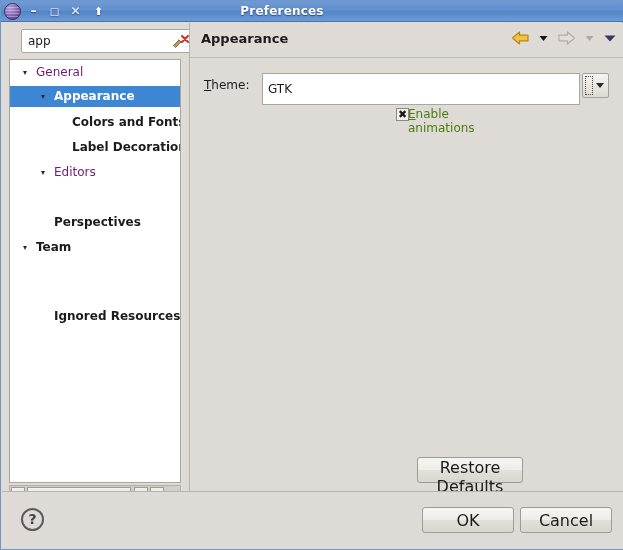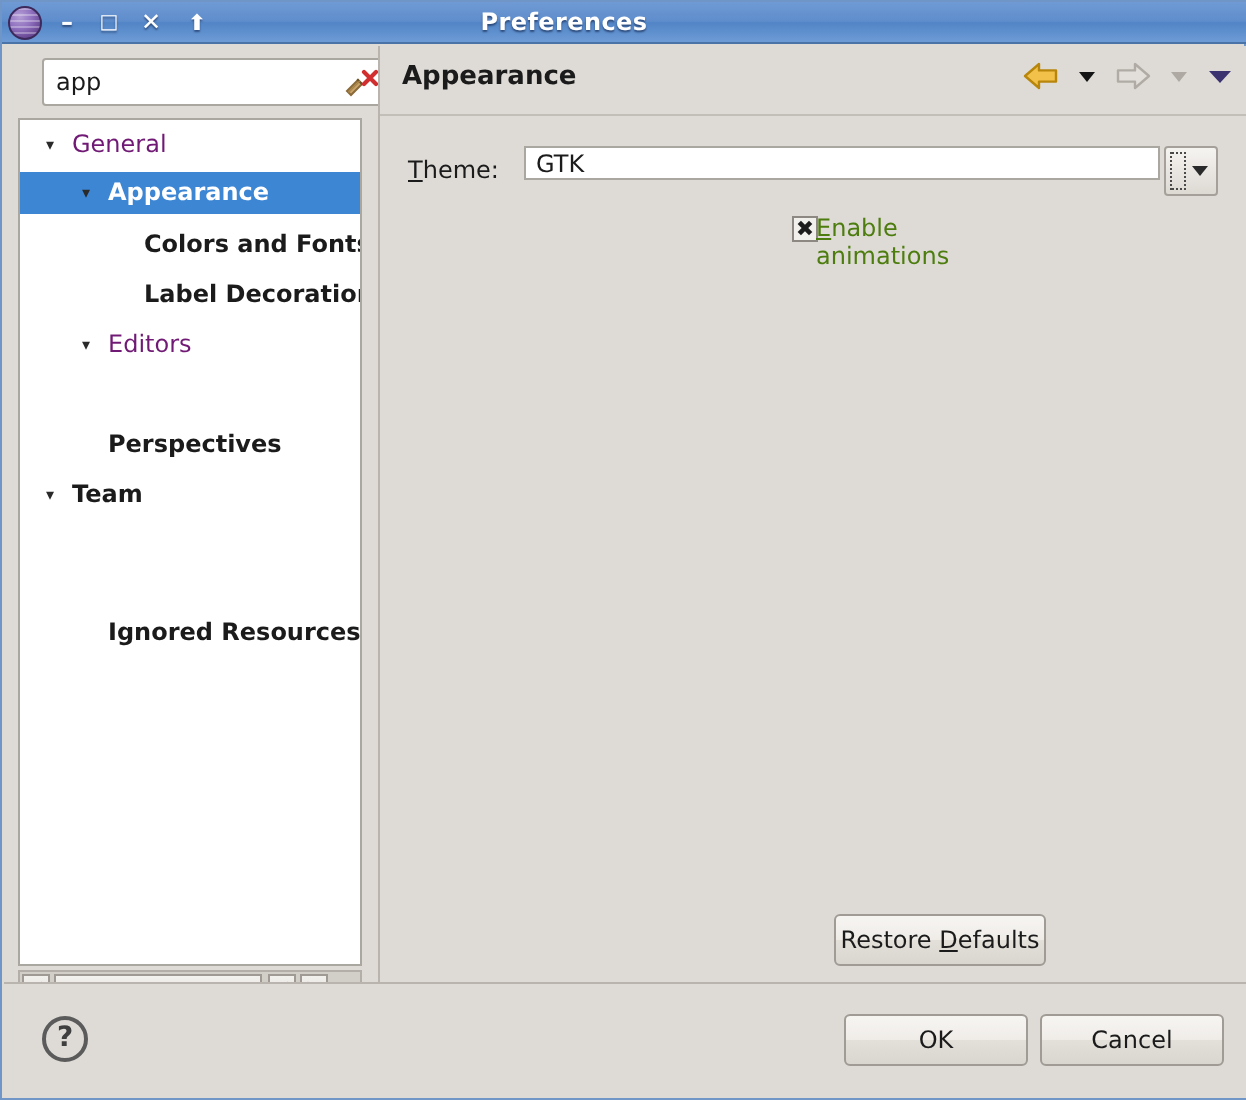--- a/index.html
+++ b/index.html
@@ -201,21 +201,21 @@
   .field-label {
     position: absolute; left: 0; top: 5px;
     font-size: 12px; color: #1b1b1b;
   }
   .combo-wrap {
     position: absolute; left: 58px; top: 0;
     width: 347px; height: 25px;
   }
   .combo-text {
     position: absolute; left: 0; top: 0;
-    width: 318px; height: 17px;
+    width: 318px; height: 32px;
     box-sizing: border-box;
     background: #ffffff;
     border: 1px solid #aaa6a0;
     font-family: "DejaVu Sans", sans-serif;
     font-size: 12px;
     color: #1b1b1b;
     padding: 0 5px;
     outline: none;
   }
   .combo-btn {
@@ -269,21 +269,21 @@
     font-size: 12px; color: #4d7c0f;
   }
 
   
   .btn {
     box-sizing: border-box;
     background: linear-gradient(to bottom, #f7f5f2 0%, #efece8 50%, #e3dfd9 51%, #d9d5cf 100%);
     border: 1px solid #a09c95;
     border-radius: 3px;
     font-family: "DejaVu Sans", sans-serif;
-    font-size: 12px;
+    font-size: 16px;
     color: #1b1b1b;
     text-align: center;
     cursor: default;
     padding: 0;
   }
   .btn-restore {
     position: absolute; left: 227px; top: 434px;
     width: 106px; height: 26px;
   }
   .btn-apply {

